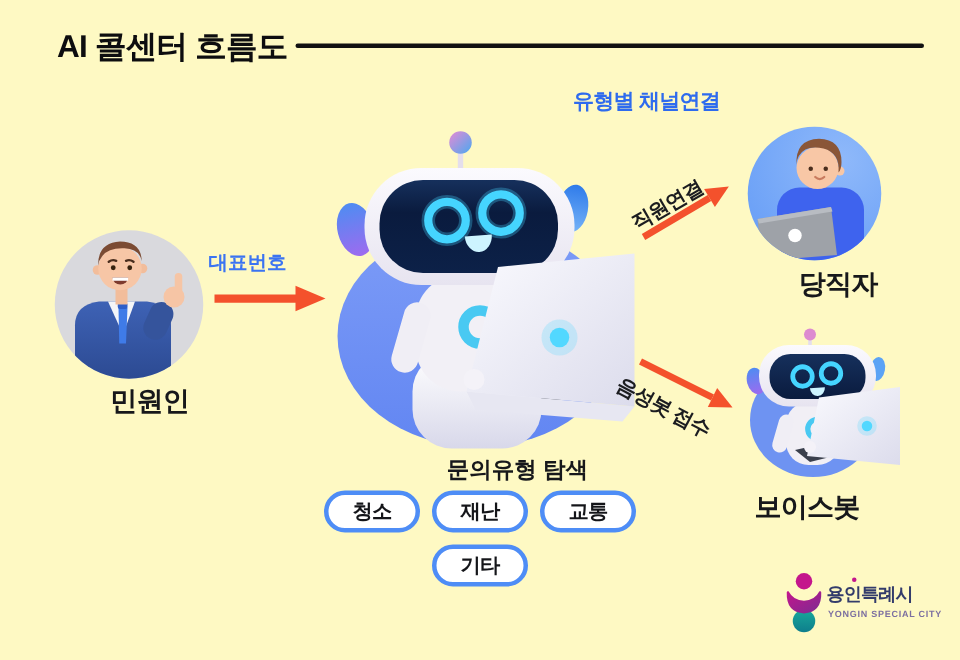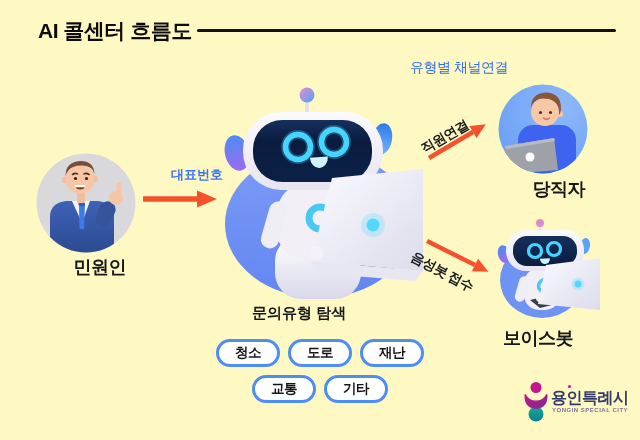--- a/index.html
+++ b/index.html
@@ -6,31 +6,31 @@
   .canvas{position:relative;width:640px;height:440px;background:#fef9c3;overflow:hidden;
           font-family:"Liberation Sans","DejaVu Sans",sans-serif;color:#111;}
   .abs{position:absolute;}
   .page-title{left:38px;top:17px;font-size:21px;font-weight:800;letter-spacing:-0.5px;color:#0d0d0f;}
   .title-line{left:197px;top:29px;width:419px;height:3px;background:#111;border-radius:2px;}
   .node-label{font-weight:800;color:#17181b;text-align:right;font-size:18px;letter-spacing:-0.5px;}
   .lbl-petitioner{left:46px;top:255px;width:80px;}
   .lbl-duty{left:505px;top:177px;width:80px;}
   .lbl-voicebot{left:483px;top:326px;width:90px;}
   .call-number{left:139px;top:147px;width:84px;text-align:center;font-size:16px;font-weight:800;color:#3b74f2;letter-spacing:-0.3px;}
-  .call-caption{left:139px;top:166px;width:84px;text-align:right;font-size:13px;font-weight:800;color:#3b74f2;}
-  .channel-header{left:398px;top:59px;width:110px;text-align:right;font-size:14px;font-weight:400;color:#2e6bee;letter-spacing:-0.5px;}
-  .bot-caption{left:252px;top:304px;width:140px;text-align:left;font-size:15px;font-weight:800;color:#17181b;}
-  .pill-grid{left:213px;top:327px;width:214px;display:flex;flex-wrap:wrap;gap:8px 8px;justify-content:center;margin-top:12px;}
+  .call-caption{left:139px;top:166px;width:84px;text-align:left;font-size:13px;font-weight:800;color:#3b74f2;}
+  .channel-header{left:376px;top:59px;width:110px;text-align:center;font-size:14px;font-weight:700;color:#2e6bee;letter-spacing:-0.5px;}
+  .bot-caption{left:252px;top:304px;width:140px;text-align:right;font-size:15px;font-weight:800;color:#17181b;}
+  .pill-grid{left:213px;top:327px;width:214px;display:flex;flex-wrap:wrap;gap:8px 8px;justify-content:center;}
   .pill{box-sizing:border-box;width:64px;height:28px;border:3.5px solid #4e8df6;border-radius:15px;
         background:#fff;display:flex;align-items:center;justify-content:center;
         font-size:13.5px;font-weight:800;color:#141519;letter-spacing:-0.5px;cursor:pointer;}
   .route-label{font-size:13.5px;font-weight:800;color:#1b1c20;white-space:nowrap;text-align:center;letter-spacing:-0.5px;}
   .route-staff{left:407px;top:128px;width:76px;transform:rotate(-30deg);}
   .route-voice{left:400px;top:263px;width:84px;transform:rotate(28deg);}
-  .logo-name{left:551px;top:388px;font-size:16px;font-weight:800;color:#333c6b;letter-spacing:-0.5px;}
+  .logo-name{left:551px;top:388px;font-size:12px;font-weight:800;color:#333c6b;letter-spacing:-0.5px;}
   .logo-sub{left:552px;top:407px;font-size:6px;font-weight:700;color:#7c6fa0;letter-spacing:0.5px;}
   .logo-dot{left:568px;top:385px;width:3px;height:3px;border-radius:50%;background:#c4168c;}
   svg{display:block;}
 </style>
 </head>
 <body>
 
 <div class="canvas">
 
   <div class="abs page-title">AI 콜센터 흐름도</div>
@@ -132,21 +132,20 @@
     <polygon points="96,176 208,186 200,196 102,188" fill="#e7e7f2"></polygon>
     <polygon points="117,93 208,84 208,186 96,176" fill="url(#gLaptop)"></polygon>
     <circle cx="158" cy="140" r="12" fill="#52d8ff" opacity="0.25"></circle>
     <circle cx="158" cy="140" r="6.5" fill="#52d8ff"></circle>
     <circle cx="101" cy="168" r="7" fill="#f4f2f8"></circle>
   </svg>
   <div class="abs bot-caption">문의유형 탐색</div>
 
   <div class="abs pill-grid">
     <div class="pill">청소</div>
-    <div class="pill">도로</div>
     <div class="pill">재난</div>
     <div class="pill">교통</div>
     <div class="pill">기타</div>
   </div>
 
   <div class="abs channel-header">유형별 채널연결</div>
 
   <svg class="abs" style="left:422px;top:112px" width="74" height="52" viewBox="0 0 74 52">
     <line x1="7" y1="46" x2="51" y2="20" stroke="#f4512c" stroke-width="4.5"></line>
     <polygon points="63.9,12.3 54.6,26 47.4,14" fill="#f4512c"></polygon>

